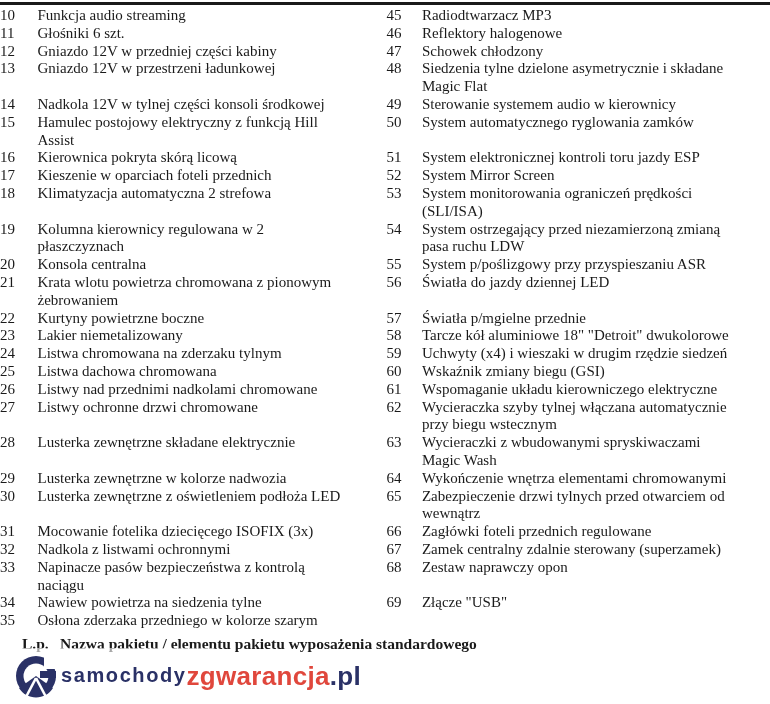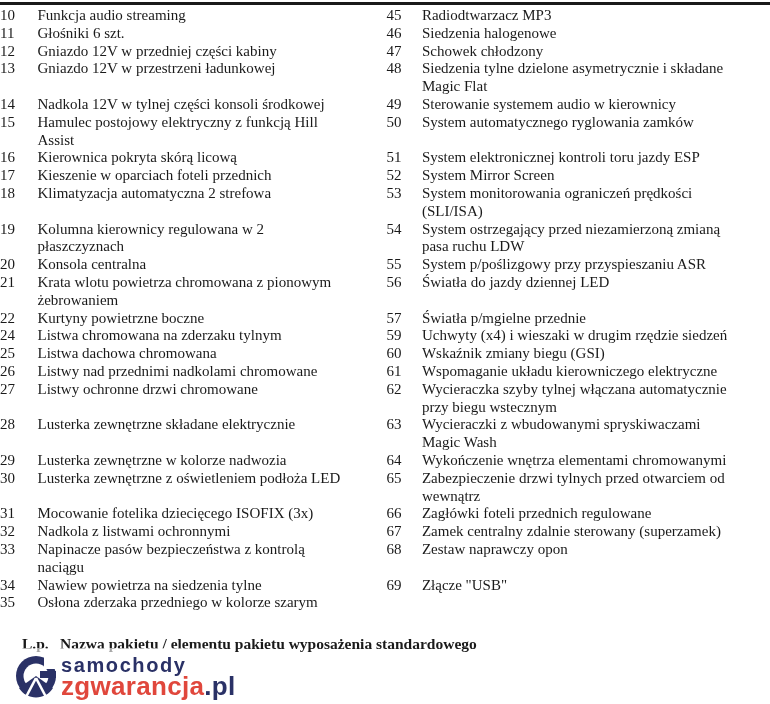--- a/index.html
+++ b/index.html
@@ -46,21 +46,21 @@
   .watermark{
     position:absolute;left:12px;top:648px;width:208px;height:56px;
     display:flex;align-items:center;gap:5px;
     background:rgba(255,255,255,0.62);
     border-radius:8px;
     padding:1px 4px;box-sizing:border-box;
     z-index:5;
     font-family:"Liberation Sans", sans-serif;
   }
   .wm-icon{flex:0 0 auto;display:block;}
-  .wm-text{display:flex;flex-direction:column;}
+  .wm-text{display:flex;flex-direction:row;}
   .wm-line1{
     font-weight:bold;font-size:20px;line-height:20px;
     letter-spacing:1.6px;color:var(--navy);
   }
   .wm-line2{
     font-weight:bold;font-size:26px;line-height:23px;
     letter-spacing:0.3px;
   }
   .wm-red{color:var(--red);}
   .wm-navy{color:var(--navy);}
@@ -75,21 +75,21 @@
       <tr>
         <td class="n1">10</td>
         <td class="t1">Funkcja audio streaming</td>
         <td class="n2">45</td>
         <td class="t2">Radiodtwarzacz MP3</td>
       </tr>
       <tr>
         <td class="n1">11</td>
         <td class="t1">Głośniki 6 szt.</td>
         <td class="n2">46</td>
-        <td class="t2">Siedzenia halogenowe</td>
+        <td class="t2">Reflektory halogenowe</td>
       </tr>
       <tr>
         <td class="n1">12</td>
         <td class="t1">Gniazdo 12V w przedniej części kabiny</td>
         <td class="n2">47</td>
         <td class="t2">Schowek chłodzony</td>
       </tr>
       <tr>
         <td class="n1">13</td>
         <td class="t1">Gniazdo 12V w przestrzeni ładunkowej</td>
@@ -148,20 +148,26 @@
         <td class="t1">Krata wlotu powietrza chromowana z pionowym
 żebrowaniem</td>
         <td class="n2">56</td>
         <td class="t2">Światła do jazdy dziennej LED</td>
       </tr>
       <tr>
         <td class="n1">22</td>
         <td class="t1">Kurtyny powietrzne boczne</td>
         <td class="n2">57</td>
         <td class="t2">Światła p/mgielne przednie</td>
+      </tr>
+      <tr>
+        <td class="n1">23</td>
+        <td class="t1">Lakier niemetalizowany</td>
+        <td class="n2">58</td>
+        <td class="t2">Tarcze kół aluminiowe 18" "Detroit" dwukolorowe</td>
       </tr>
       <tr>
         <td class="n1">24</td>
         <td class="t1">Listwa chromowana na zderzaku tylnym</td>
         <td class="n2">59</td>
         <td class="t2">Uchwyty (x4) i wieszaki w drugim rzędzie siedzeń</td>
       </tr>
       <tr>
         <td class="n1">25</td>
         <td class="t1">Listwa dachowa chromowana</td>

